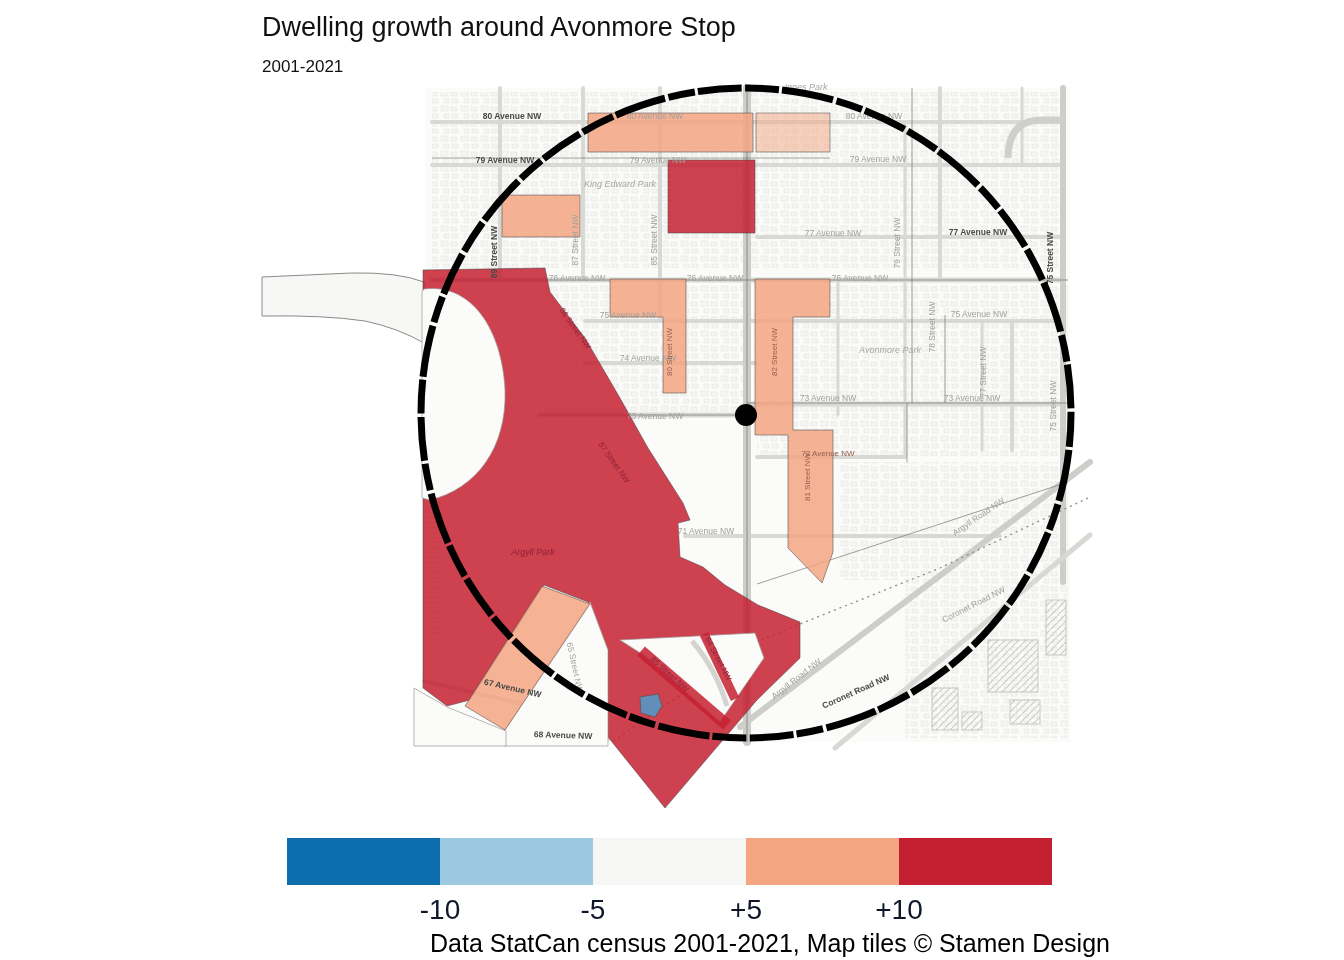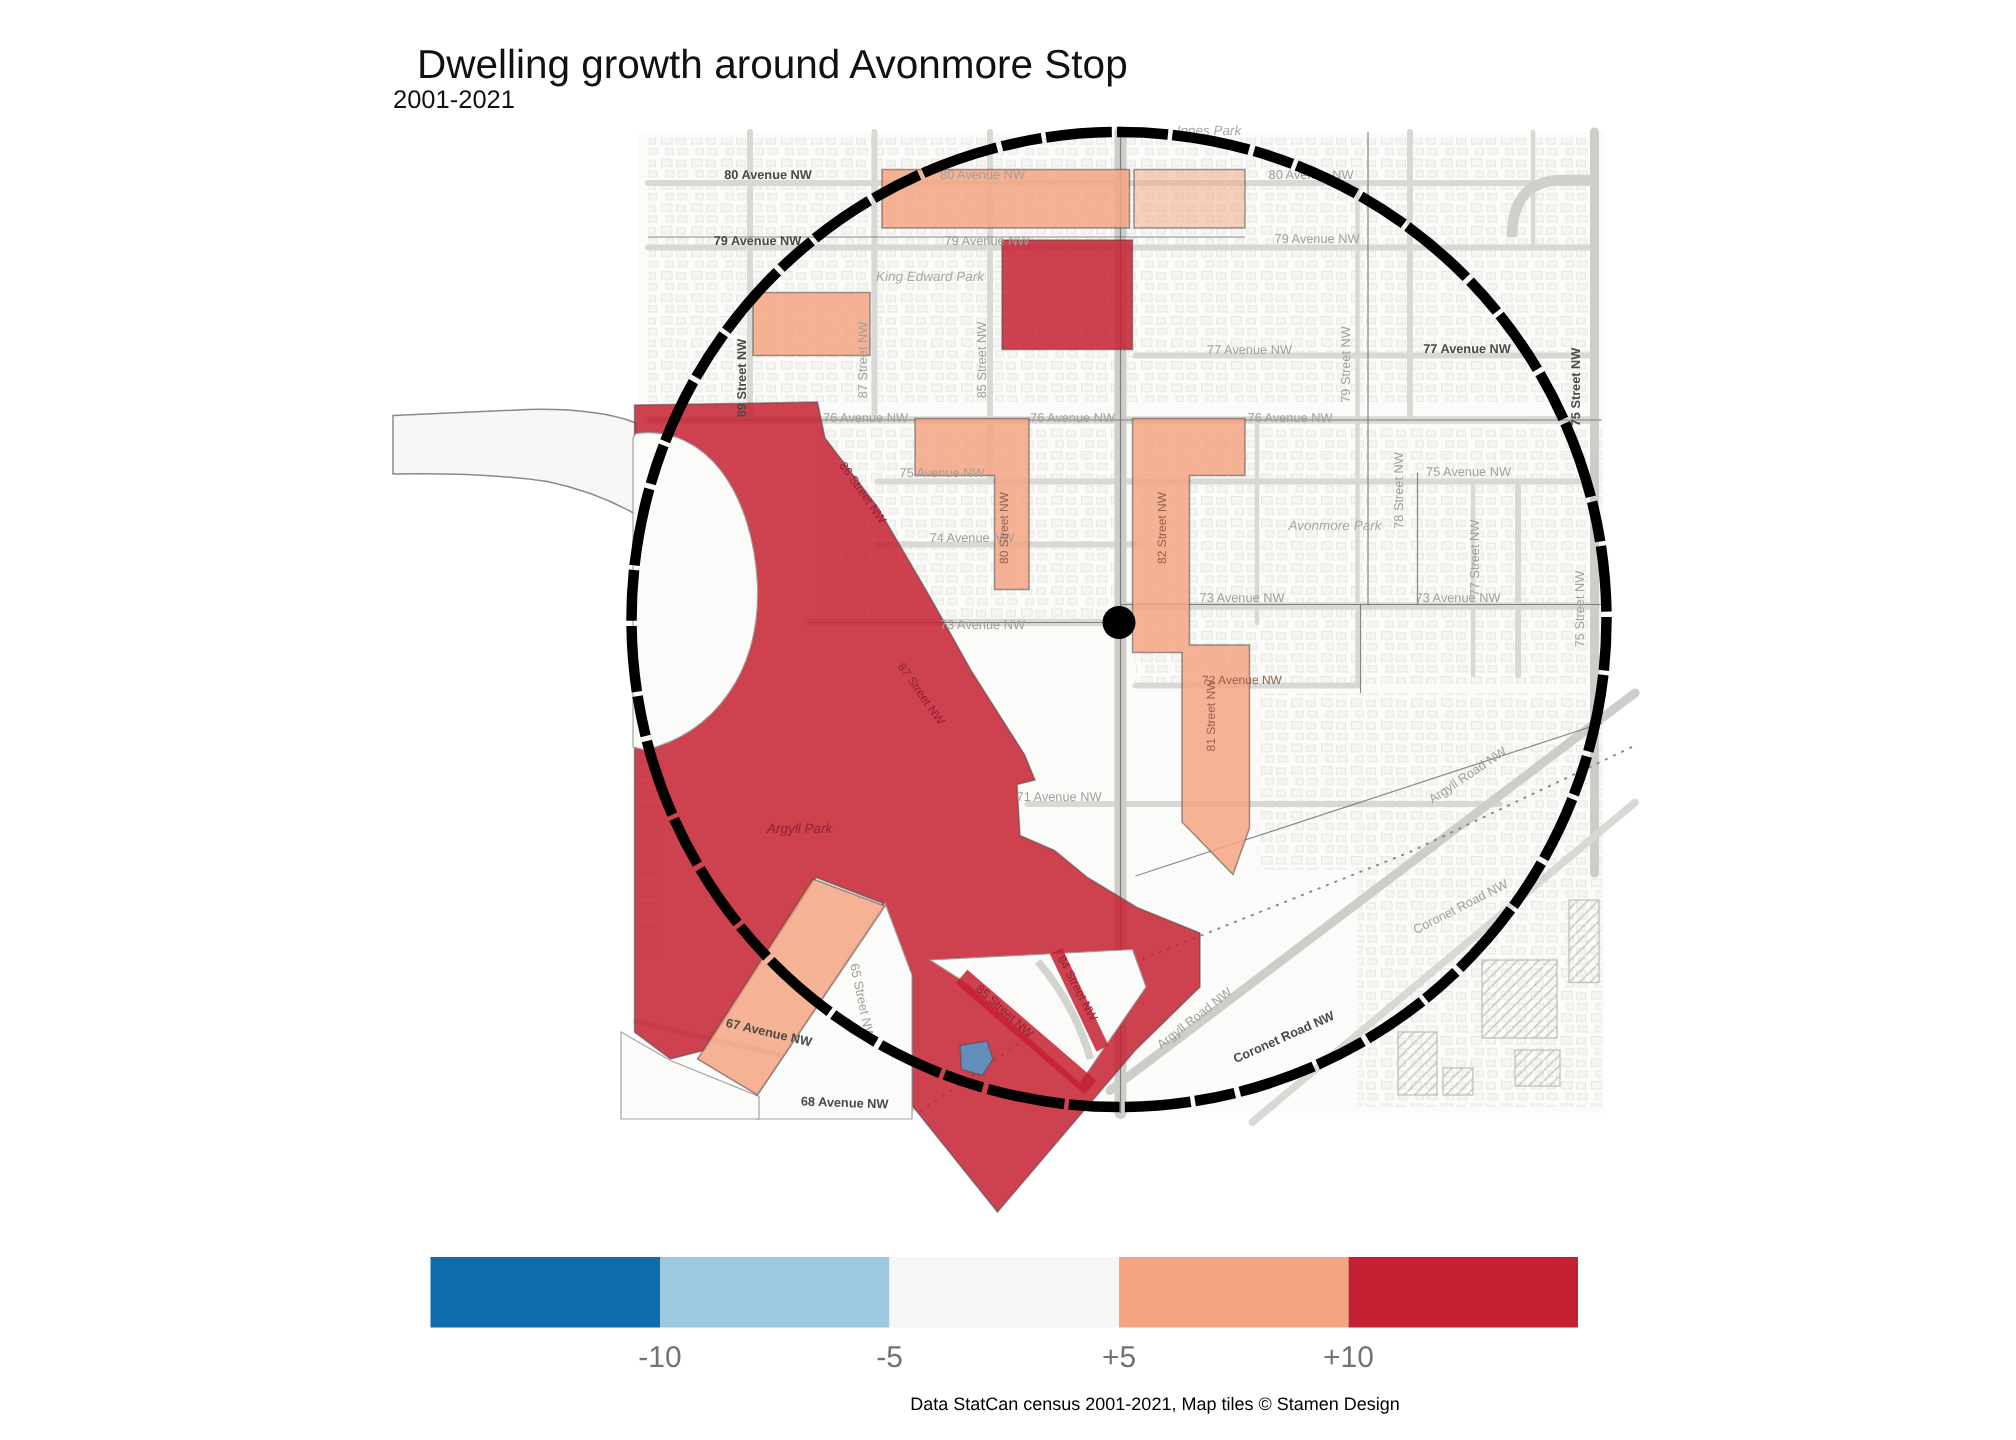--- a/index.html
+++ b/index.html
@@ -3,23 +3,23 @@
 <meta charset="utf-8">
 <style>
   html,body{margin:0;padding:0;background:#ffffff;}
   body{width:1344px;height:960px;position:relative;overflow:hidden;
        font-family:"Liberation Sans", sans-serif;}
   .page-title{position:absolute;left:262px;top:12px;font-size:27px;color:#111;}
   .page-subtitle{position:absolute;left:262px;top:57px;font-size:17px;color:#111;}
   #map-svg{position:absolute;left:0;top:0;}
   .legend{position:absolute;left:287px;top:838px;display:flex;}
   .legend .sw{width:153px;height:47px;}
-  .tick{position:absolute;top:894px;font-size:20px;color:#737373;transform:translateX(-50%);}
+  .tick{position:absolute;top:894px;font-size:28px;color:#0f172a;transform:translateX(-50%);}
   .caption{position:absolute;left:770px;top:929px;transform:translateX(-50%);
-           font-size:12px;color:#000;white-space:nowrap;}
+           font-size:25px;color:#000;white-space:nowrap;}
 </style>
 </head>
 <body>
 
 <svg id="map-svg" width="1344" height="960">
   <defs>
     <pattern id="bldg" width="20" height="15" patternUnits="userSpaceOnUse">
       <rect x="1" y="1" width="7" height="5" fill="#f2f2ef" stroke="#dcdcd8" stroke-width="0.7"></rect>
       <rect x="11" y="2" width="6" height="4" fill="#f1f1ee" stroke="#dcdcd8" stroke-width="0.7"></rect>
       <rect x="4" y="9" width="5" height="4" fill="#f2f2ef" stroke="#dcdcd8" stroke-width="0.7"></rect>
@@ -158,21 +158,21 @@
       <text transform="translate(890,353) rotate(0)" text-anchor="middle" fill="#a8a8a2" font-size="9" font-weight="400" font-style="italic" font-family="&quot;Liberation Sans&quot;, sans-serif">Avonmore Park</text>
       <text transform="translate(533,555) rotate(0)" text-anchor="middle" fill="#8E2236" font-size="9" font-weight="400" font-style="italic" font-family="&quot;Liberation Sans&quot;, sans-serif">Argyll Park</text>
       <text transform="translate(806,90) rotate(0)" text-anchor="middle" fill="#a8a8a2" font-size="9" font-weight="400" font-style="italic" font-family="&quot;Liberation Sans&quot;, sans-serif">Innes Park</text>
     </g>
   <g id="g-overlay">
       <circle cx="746" cy="413" r="325" fill="none" stroke="#000" stroke-width="7" stroke-dasharray="34 3 52 3.5 27 3 44 3.5"></circle>
       <circle cx="746" cy="415" r="11" fill="#000"></circle>
     </g>
 </svg>
 
-<h1 class="page-title" style="font-weight:400;margin:16px;">Dwelling growth around Avonmore Stop</h1>
+<h1 class="page-title" style="font-weight:400;margin:0;">Dwelling growth around Avonmore Stop</h1>
 <div class="page-subtitle">2001-2021</div>
 
 <div class="legend" id="legend">
     <div class="sw" style="background: rgb(13, 109, 173);"></div>
     <div class="sw" style="background: rgb(156, 200, 224);"></div>
     <div class="sw" style="background: rgb(246, 246, 245);"></div>
     <div class="sw" style="background: rgb(244, 165, 130);"></div>
     <div class="sw" style="background: rgb(197, 32, 49);"></div>
   </div>
 <span class="tick" style="left:440px">-10</span>

